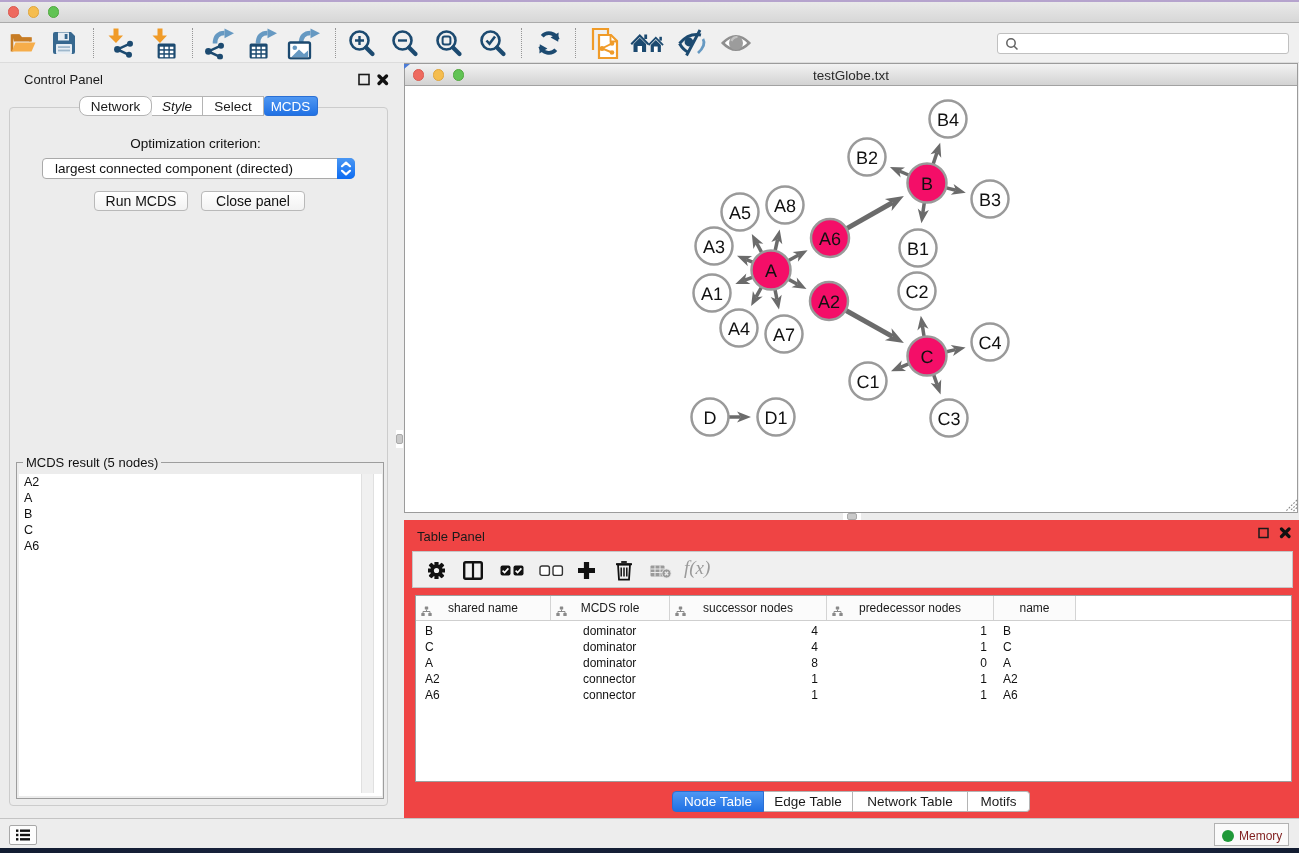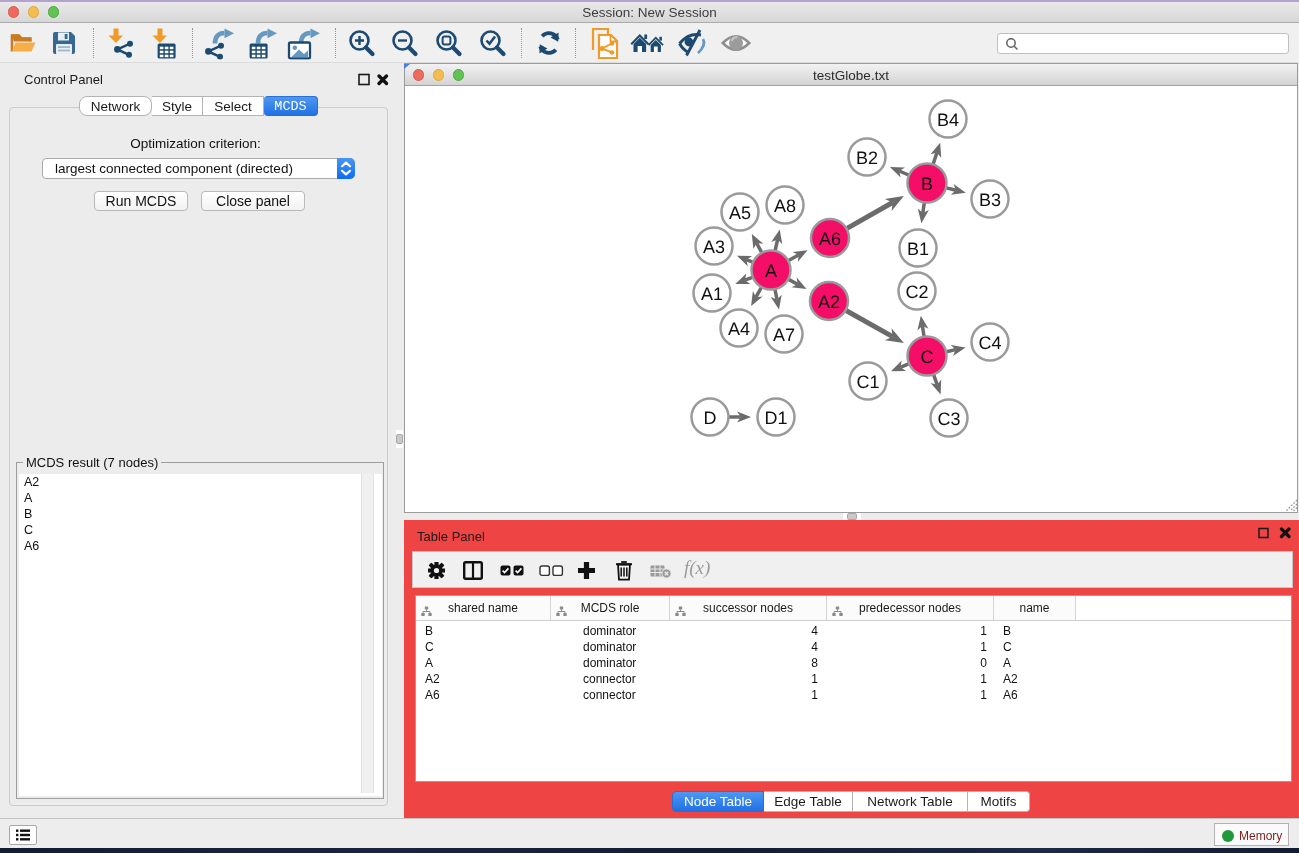--- a/index.html
+++ b/index.html
@@ -74,21 +74,20 @@
   #darkstrip { position:absolute; left:0; top:848px; width:1299px; height:5px;
     background:linear-gradient(90deg,#121c31,#1a2440 30%,#121c31 55%,#1d2845 80%,#121c31); }
 </style>
 </head>
 <body>
 <div id="titlebar">
   <div class="purple"></div>
   <div class="tl t1"></div>
     <div class="tl t2"></div>
     <div class="tl t3"></div>
-  <div class="title">Session: New Session</div>
 </div>
 <div id="toolbar">
     <div class="sep" style="left:93px"></div>
     <div class="sep" style="left:192px"></div>
     <div class="sep" style="left:335px"></div>
     <div class="sep" style="left:521px"></div>
     <div class="sep" style="left:575px"></div>
     <svg style="left:10px" width="27" height="27" viewBox="0 0 27 27">
 <path d="M2 5 h7 l2.5 3 h9 v4 H4 z" fill="#c77c24"></path>
 <path d="M2 22 V6 h7 l2.5 3 h9 v3" fill="none" stroke="#c77c24" stroke-width="2.6"></path>
@@ -253,38 +252,38 @@
   </div>
 <div id="cpanel">
   <div class="paneltitle abs" style="left:24px;top:9px;">Control Panel</div>
   <svg class="abs" style="left:358px;top:10px" width="32" height="13" viewBox="0 0 32 13">
 <rect x="1" y="1.5" width="10" height="10" fill="none" stroke="#1a1a1a" stroke-width="1.6"></rect>
 <path d="M21 3 L28.5 10.5 M28.5 3 L21 10.5" stroke="#111" stroke-width="3.4" stroke-linecap="round"></path>
     </svg>
   <div id="cpbox"></div>
   <div id="cptabs">
     <div class="tab first" style="width:73px;border-radius:8px;">Network</div>
-    <div class="tab" style="width:51px;">Style</div>
+    <div class="tab" style="width:51px;font-style:italic;">Style</div>
     <div class="tab" style="width:61px;">Select</div>
-    <div class="tab last sel" style="width:54px;font-family:Liberation Mono, monospace;">MCDS</div>
+    <div class="tab last sel" style="width:54px;">MCDS</div>
   </div>
   <div class="abs" style="left:0;top:73px;width:391px;text-align:center;font-size:13.5px;color:#111;">Optimization criterion:</div>
   <div class="abs" style="left:42px;top:95px;width:313px;height:21px;background:#fff;border:1px solid #a9a9a9;border-radius:4px 5px 5px 4px;">
     <div class="abs" style="left:12px;top:2px;font-size:13.5px;color:#111;">largest connected component (directed)</div>
     <div class="abs" style="right:-1px;top:-1px;width:18px;height:21px;background:linear-gradient(#4a97f3,#0d6cf2);border-radius:0 5px 5px 0;">
       <svg width="18" height="21" viewBox="0 0 18 21">
           <path d="M5 8.2 L9 4.6 L13 8.2" fill="none" stroke="#fff" stroke-width="2.2" stroke-linecap="round" stroke-linejoin="round"></path>
           <path d="M5 12.8 L9 16.4 L13 12.8" fill="none" stroke="#fff" stroke-width="2.2" stroke-linecap="round" stroke-linejoin="round"></path>
         </svg>
     </div>
   </div>
   <div class="aquabtn" style="left:94px;top:128px;width:94px;height:20px;line-height:19px;">Run MCDS</div>
   <div class="aquabtn" style="left:201px;top:128px;width:104px;height:20px;line-height:19px;">Close panel</div>
   <div id="mcdsfs">
-    <div class="legend">MCDS result (7 nodes)</div>
+    <div class="legend">MCDS result (5 nodes)</div>
     <div id="mcdslist">
       <div class="item">A2</div>
         <div class="item">A</div>
         <div class="item">B</div>
         <div class="item">C</div>
         <div class="item">A6</div>
       <div id="mcdstrack"></div>
     </div>
   </div>
 </div>

